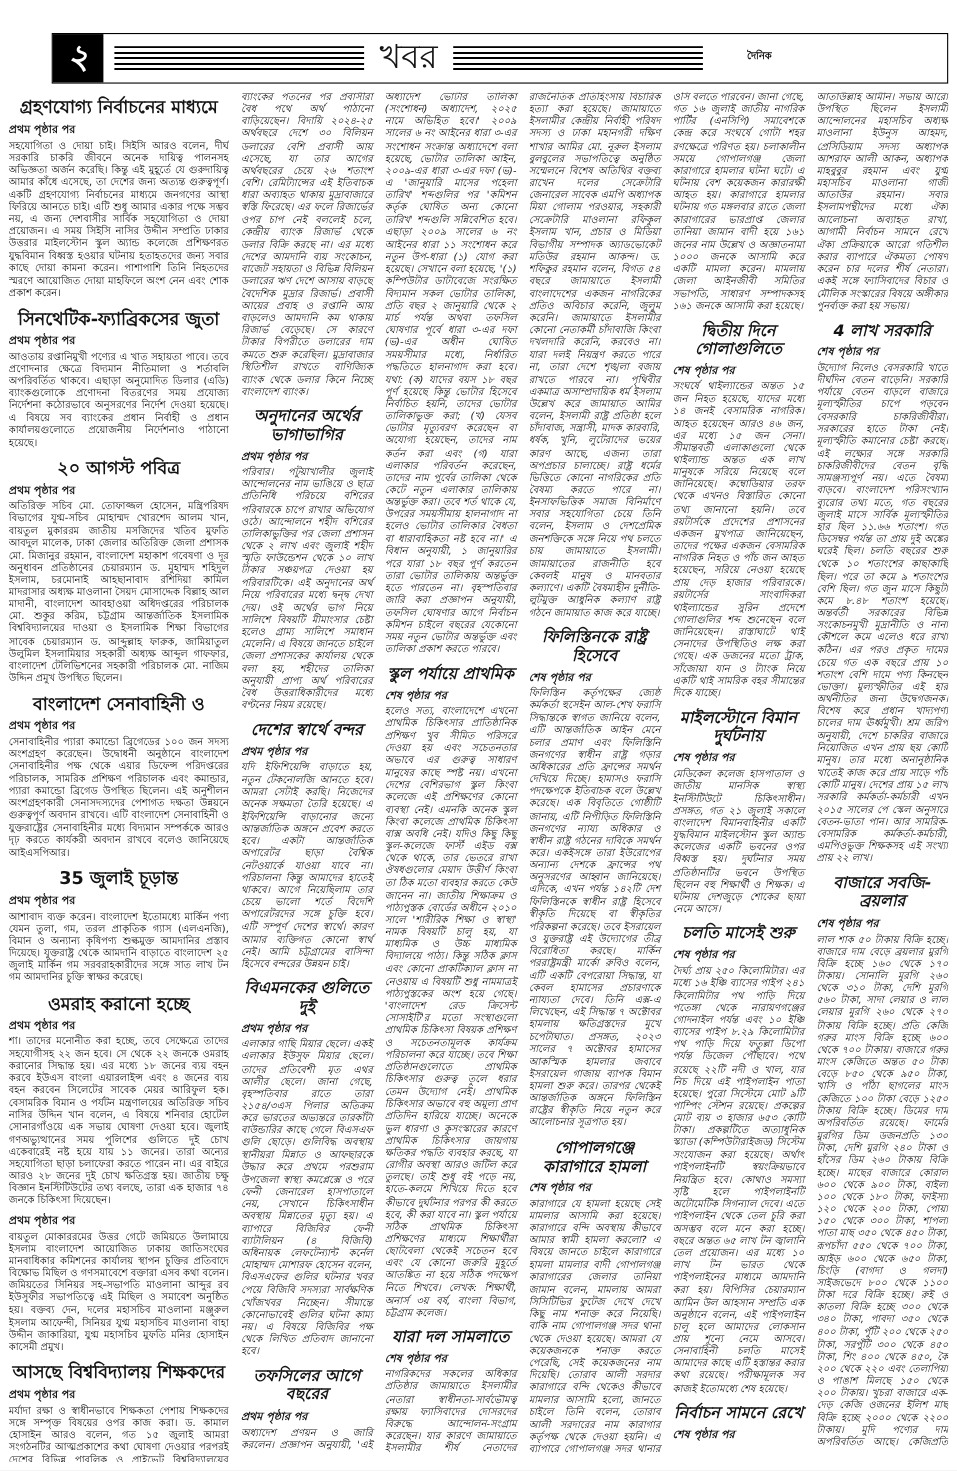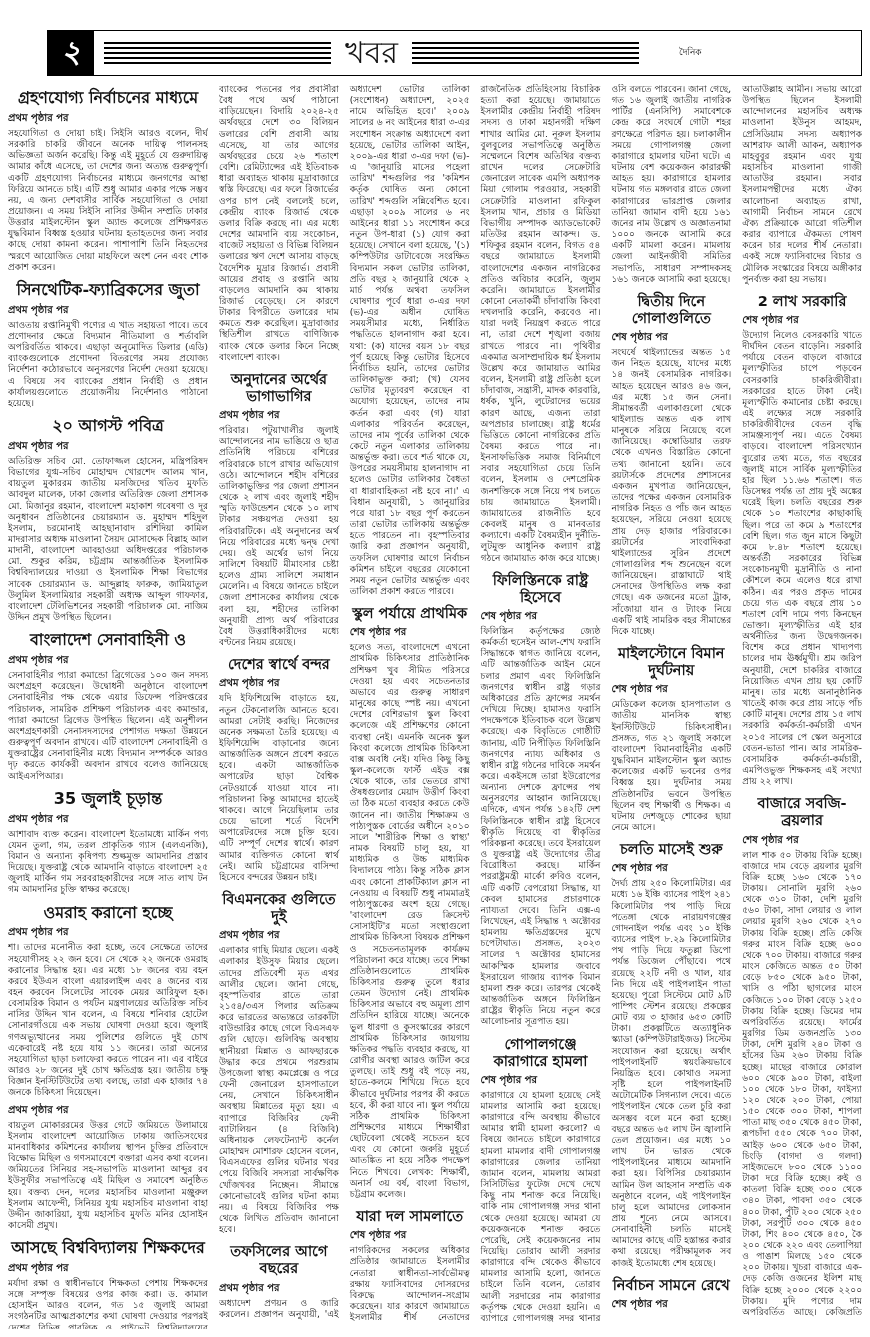--- a/index.html
+++ b/index.html
@@ -12,29 +12,29 @@
            display:flex;align-items:center;justify-content:center;
            font-size:30px;font-weight:bold;font-style:italic;}
   .dateline{font-size:12.5px;font-weight:bold;padding:0 12px;display:flex;
             align-items:center;gap:7px;white-space:nowrap;}
   .sq{width:8px;height:8px;background:#9a9a9a;display:inline-block;flex:none;}
   .rules{flex:1;height:23px;margin:0 10px;min-width:40px;
          background:repeating-linear-gradient(to bottom,#000 0 2px,transparent 2px 5px);}
   .section-title{font-size:30px;font-weight:normal;padding:0 4px;line-height:1;}
   .logo{margin-left:auto;width:212px;flex:none;align-self:stretch;display:flex;
         flex-direction:column;justify-content:center;padding-right:2px;box-sizing:border-box;}
-  .logo-pre{font-size:9px;font-weight:normal;margin:0 0 1px 30px;line-height:1;}
+  .logo-pre{font-size:9px;font-weight:bold;margin:0 0 1px 30px;line-height:1;}
   .logo-box{background:#000;color:#fff;padding:1px 7px 2px;display:flex;
             flex-direction:column;align-items:center;}
   .logo-title{font-size:25px;font-weight:bold;line-height:1.05;letter-spacing:1px;}
   .logo-tag{font-size:6.5px;align-self:flex-end;line-height:1;color:#f2f2f2;}
   
   .content{display:flex;padding:0 8px;height:1245px;overflow:hidden;gap:11px;}
   .col-first{width:200px;flex:none;height:100%;overflow:hidden;}
-  .col-rest{flex:1;height:100%;overflow:hidden;column-count:5;column-gap:11px;column-fill:auto;}
+  .col-rest{flex:1;height:100%;overflow:hidden;column-count:5;column-gap:11px;column-fill:auto;font-style:italic;}
   article{margin:0;}
   .headline{font-size:16px;line-height:1.18;font-weight:700;text-align:center;
             margin:8px 0 2px;break-after:avoid;}
   .col-rest .headline{font-size:14.5px;}
   article:first-child .headline{margin-top:5px;text-align:center;}
   .kicker{font-size:10px;font-weight:700;margin:0 0 1px;}
   .body{font-size:9px;line-height:1.24;text-align:justify;margin:0 0 3px;}
 </style>
 </head>
 <body>
@@ -175,21 +175,21 @@
   <p class="body">দৈর্ঘ্য প্রায় ২৫০ কিলোমিটার। এর মধ্যে ১৬ ইঞ্চি ব্যাসের পাইপ ২৪১ কিলোমিটার পথ পাড়ি দিয়ে পতেঙ্গা থেকে নারায়ণগঞ্জের গোদনাইল পর্যন্ত এবং ১০ ইঞ্চি ব্যাসের পাইপ ৮.২৯ কিলোমিটার পথ পাড়ি দিয়ে ফতুল্লা ডিপো পর্যন্ত ডিজেল পৌঁছাবে। পথে রয়েছে ২২টি নদী ও খাল, যার নিচ দিয়ে এই পাইপলাইন পাতা হয়েছে। পুরো সিস্টেমে মোট ৯টি পাম্পিং স্টেশন রয়েছে। প্রকল্পের মোট ব্যয় ৩ হাজার ৬৫৩ কোটি টাকা। প্রকল্পটিতে অত্যাধুনিক স্ক্যাডা (কম্পিউটারাইজড) সিস্টেম সংযোজন করা হয়েছে। অর্থাৎ পাইপলাইনটি স্বয়ংক্রিয়ভাবে নিয়ন্ত্রিত হবে। কোথাও সমস্যা সৃষ্টি হলে পাইপলাইনটি অটোমেটিক সিগন্যাল দেবে। এতে পাইপলাইন থেকে তেল চুরি করা অসম্ভব বলে মনে করা হচ্ছে। বছরে অন্তত ৬৫ লাখ টন জ্বালানি তেল প্রয়োজন। এর মধ্যে ১০ লাখ টন ভারত থেকে পাইপলাইনের মাধ্যমে আমদানি করা হয়। বিপিসির চেয়ারম্যান আমিন উল আহসান সম্প্রতি এক অনুষ্ঠানে বলেন, এই পাইপলাইন চালু হলে আমাদের লোকসান প্রায় শূন্যে নেমে আসবে। সেনাবাহিনী চলতি মাসেই আমাদের কাছে এটি হস্তান্তর করার কথা রয়েছে। পরীক্ষামূলক সব কাজই ইতোমধ্যে শেষ হয়েছে।</p>
         </article>
 
   <article class="article">
     <h2 class="headline">নির্বাচন সামনে রেখে</h2>
     <div class="kicker">শেষ পৃষ্ঠার পর</div>
   <p class="body">আতাউল্লাহ আমীন। সভায় আরো উপস্থিত ছিলেন ইসলামী আন্দোলনের মহাসচিব অধ্যক্ষ মাওলানা ইউনুস আহমদ, প্রেসিডিয়াম সদস্য অধ্যাপক আশরাফ আলী আকন, অধ্যাপক মাহবুবুর রহমান এবং যুগ্ম মহাসচিব মাওলানা গাজী আতাউর রহমান। সবার ইসলামপন্থীদের মধ্যে ঐক্য আলোচনা অব্যাহত রাখা, আগামী নির্বাচন সামনে রেখে ঐক্য প্রক্রিয়াকে আরো গতিশীল করার ব্যাপারে ঐকমত্য পোষণ করেন চার দলের শীর্ষ নেতারা। একই সঙ্গে ফ্যাসিবাদের বিচার ও মৌলিক সংস্কারের বিষয়ে অঙ্গীকার পুনর্ব্যক্ত করা হয় সভায়।</p>
         </article>
 
   <article class="article">
-    <h2 class="headline">2 লাখ সরকারি</h2>
+    <h2 class="headline">4 লাখ সরকারি</h2>
     <div class="kicker">শেষ পৃষ্ঠার পর</div>
   <p class="body">উদ্যোগ নিলেও বেসরকারি খাতে দীর্ঘদিন বেতন বাড়েনি। সরকারি পর্যায়ে বেতন বাড়লে বাজারে মূল্যস্ফীতির চাপে পড়বেন বেসরকারি চাকরিজীবীরা। সরকারের হাতে টাকা নেই। মূল্যস্ফীতি কমানোর চেষ্টা করছে। এই লক্ষ্যের সঙ্গে সরকারি চাকরিজীবীদের বেতন বৃদ্ধি সামঞ্জস্যপূর্ণ নয়। এতে বৈষম্য বাড়বে। বাংলাদেশ পরিসংখ্যান ব্যুরোর তথ্য মতে, গত বছরের জুলাই মাসে সার্বিক মূল্যস্ফীতির হার ছিল ১১.৬৬ শতাংশ। গত ডিসেম্বর পর্যন্ত তা প্রায় দুই অঙ্কের ঘরেই ছিল। চলতি বছরের শুরু থেকে ১০ শতাংশের কাছাকাছি ছিল। পরে তা কমে ৯ শতাংশের বেশি ছিল। গত জুন মাসে কিছুটা কমে ৮.৪৮ শতাংশ হয়েছে। অন্তর্বর্তী সরকারের বিভিন্ন সংকোচনমুখী মুদ্রানীতি ও নানা কৌশলে কমে এলেও ধরে রাখা কঠিন। এর পরও প্রকৃত দামের চেয়ে গত এক বছরে প্রায় ১০ শতাংশ বেশি দামে পণ্য কিনছেন ভোক্তা। মূল্যস্ফীতির এই হার অর্থনীতির জন্য উদ্বেগজনক। বিশেষ করে প্রধান খাদ্যপণ্য চালের দাম ঊর্ধ্বমুখী। শ্রম জরিপ অনুযায়ী, দেশে চাকরির বাজারে নিয়োজিত এখন প্রায় ছয় কোটি মানুষ। তার মধ্যে অনানুষ্ঠানিক খাতেই কাজ করে প্রায় সাড়ে পাঁচ কোটি মানুষ। দেশের প্রায় ১৫ লাখ সরকারি কর্মকর্তা-কর্মচারী এখন ২০১৫ সালের পে স্কেল অনুসারে বেতন-ভাতা পান। আর সামরিক-বেসামরিক কর্মকর্তা-কর্মচারী, এমপিওভুক্ত শিক্ষকসহ এই সংখ্যা প্রায় ২২ লাখ।</p>
         </article>
 
   <article class="article">
     <h2 class="headline">বাজারে সবজি-ব্রয়লার</h2>
     <div class="kicker">শেষ পৃষ্ঠার পর</div>
   <p class="body">লাল শাক ৫০ টাকায় বিক্রি হচ্ছে। বাজারে দাম বেড়ে ব্রয়লার মুরগি বিক্রি হচ্ছে ১৬০ থেকে ১৭০ টাকায়। সোনালি মুরগি ২৬০ থেকে ৩১০ টাকা, দেশি মুরগি ৫৬০ টাকা, সাদা লেয়ার ও লাল লেয়ার মুরগি ২৬০ থেকে ২৭০ টাকায় বিক্রি হচ্ছে। প্রতি কেজি গরুর মাংস বিক্রি হচ্ছে ৬০০ থেকে ৭০০ টাকায়। বাজারে গরুর মাংস কেজিতে অন্তত ৫০ টাকা বেড়ে ৮৫০ থেকে ৯৫০ টাকা, খাসি ও পাঁঠা ছাগলের মাংস কেজিতে ১০০ টাকা বেড়ে ১২৫০ টাকায় বিক্রি হচ্ছে। ডিমের দাম অপরিবর্তিত রয়েছে। ফার্মের মুরগির ডিম ডজনপ্রতি ১৩০ টাকা, দেশি মুরগি ২৪০ টাকা ও হাঁসের ডিম ২৬০ টাকায় বিক্রি হচ্ছে। মাছের বাজারে কোরাল ৬০০ থেকে ৯০০ টাকা, বাইলা ১০০ থেকে ১৮০ টাকা, ফাইস্যা ১২০ থেকে ২০০ টাকা, পোয়া ১৫০ থেকে ৩০০ টাকা, শাপলা পাতা মাছ ৩৫০ থেকে ৪৫০ টাকা, রূপচাঁদা ৫৫০ থেকে ৭০০ টাকা, আইড় ৬০০ থেকে ৬৫০ টাকা, চিংড়ি (বাগদা ও গলদা) সাইজভেদে ৮০০ থেকে ১১০০ টাকা দরে বিক্রি হচ্ছে। রুই ও কাতলা বিক্রি হচ্ছে ৩০০ থেকে ৩৪০ টাকা, পাবদা ৩৫০ থেকে ৪০০ টাকা, পুঁটি ২০০ থেকে ২৫০ টাকা, সরপুঁটি ৩০০ থেকে ৪৫০ টাকা, শিং ৪০০ থেকে ৪৫০, কৈ ২০০ থেকে ২২০ এবং তেলাপিয়া ও পাঙাশ মিলছে ১৫০ থেকে ২০০ টাকায়। খুচরা বাজারে এক-দেড় কেজি ওজনের ইলিশ মাছ বিক্রি হচ্ছে ২০০০ থেকে ২২০০ টাকায়। মুদি পণ্যের দাম অপরিবর্তিত আছে। কেজিপ্রতি পেঁয়াজ ৫০ থেকে ৬০ টাকা, দেশি রসুন ১২০ টাকা, চায়না রসুন ১৮০ থেকে ২০০ টাকা, চায়না আদা ১৮০ থেকে ২০০ টাকা, ভারতীয় আদা ১২০ দরে বিক্রি হয়েছে।</p>
         </article>
 

